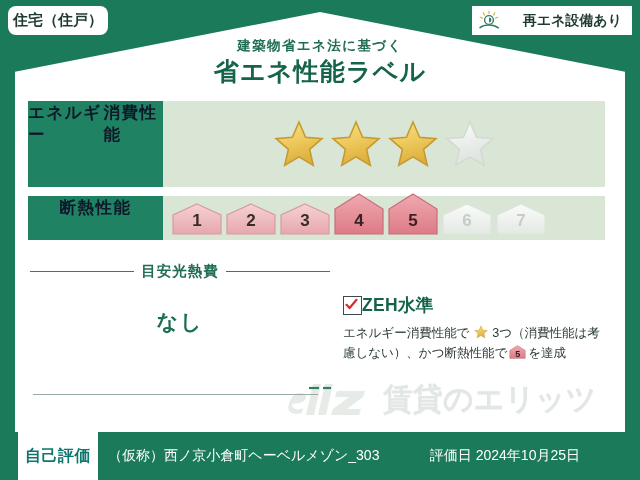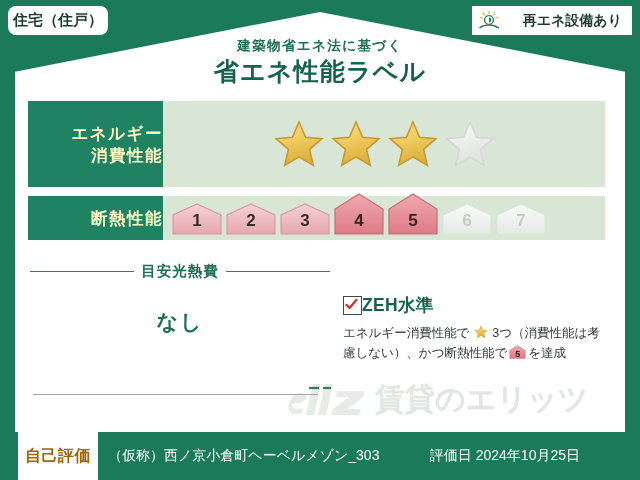--- a/index.html
+++ b/index.html
@@ -116,24 +116,24 @@
     display: flex;
     align-items: stretch;
   }
   .perf-row-energy { left: 28px; top: 101px; width: 577px; height: 86px; }
   .perf-row-insul  { left: 28px; top: 196px; width: 577px; height: 44px; }
 
   .perf-key {
     width: 135px;
     background: #1f8263;
     display: flex;
-    flex-direction: column;
-    align-items: flex-end;
+    flex-direction: row;
+    align-items: flex-start;
     justify-content: center;
-    color: #fef9c3;
+    color: #0f172a;
     font-weight: bold;
     font-size: 16.5px;
     letter-spacing: 1.5px;
     line-height: 1.35;
     flex: none;
   }
   .perf-row-insul .perf-key { font-size: 16.5px; }
 
   .perf-val {
     flex: 1 1 auto;
@@ -276,21 +276,21 @@
   }
 
   
   .watermark {
     position: absolute;
     left: 285px;
     top: 378px;
     z-index: 10;
     display: flex;
     align-items: center;
-    gap: 8px;
+    gap: 16px;
     pointer-events: none;
   }
   .wm-logo { width: 82px; height: 42px; display: block; }
   .wm-text {
     font-size: 30px;
     font-weight: bold;
     color: #e2e7e4;
     letter-spacing: 0px;
     text-shadow: 0 1px 0 #f2f5f3;
   }
@@ -307,21 +307,21 @@
     align-items: center;
   }
   .footer-left {
     display: flex;
     align-items: center;
     gap: 10px;
     margin-left: 18px;
   }
   .eval-chip {
     background: #ffffff;
-    color: #a16207;
+    color: #0f766e;
     font-size: 16px;
     font-weight: bold;
     padding: 14px 7px;
     letter-spacing: 0.5px;
   }
   .bldg-name {
     color: #ffffff;
     font-size: 14px;
     letter-spacing: 0px;
   }

